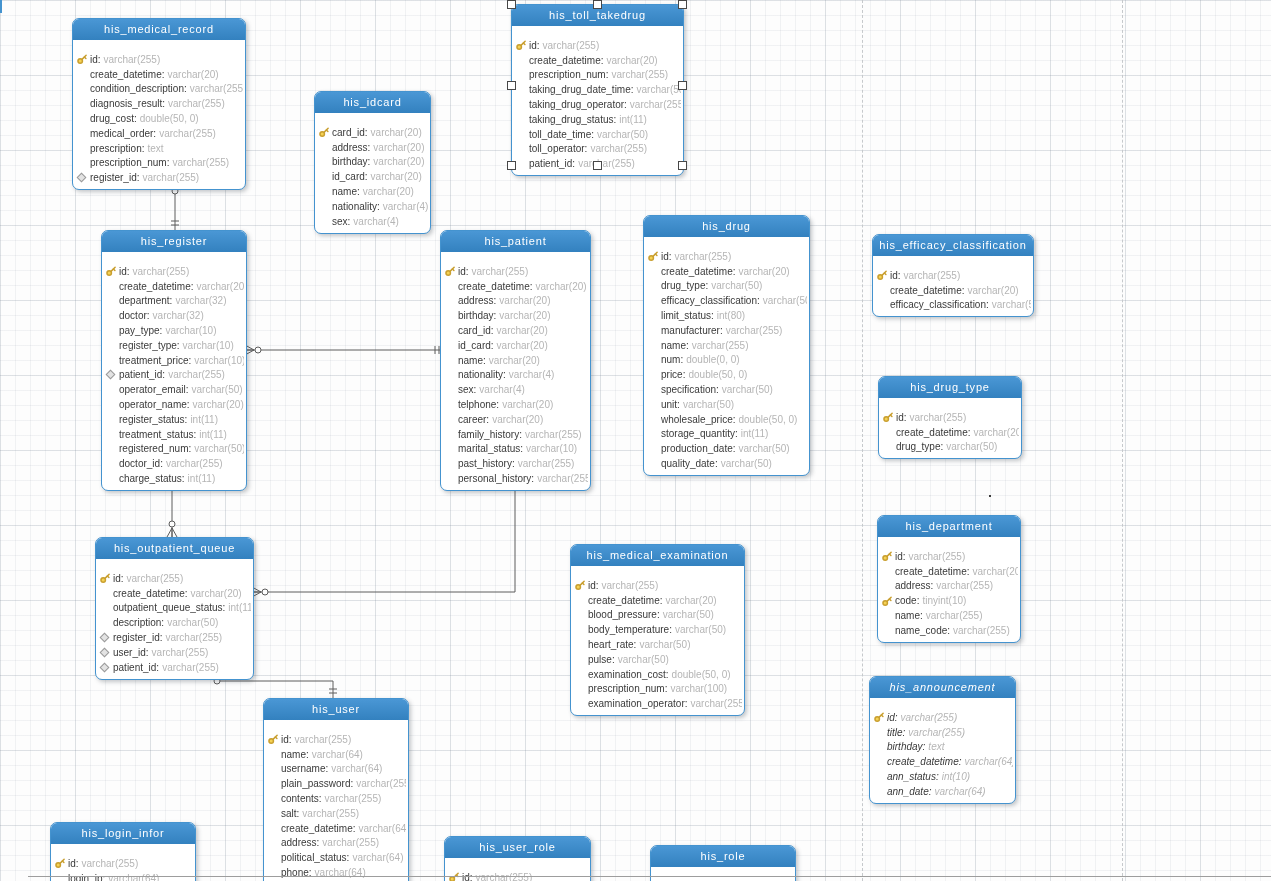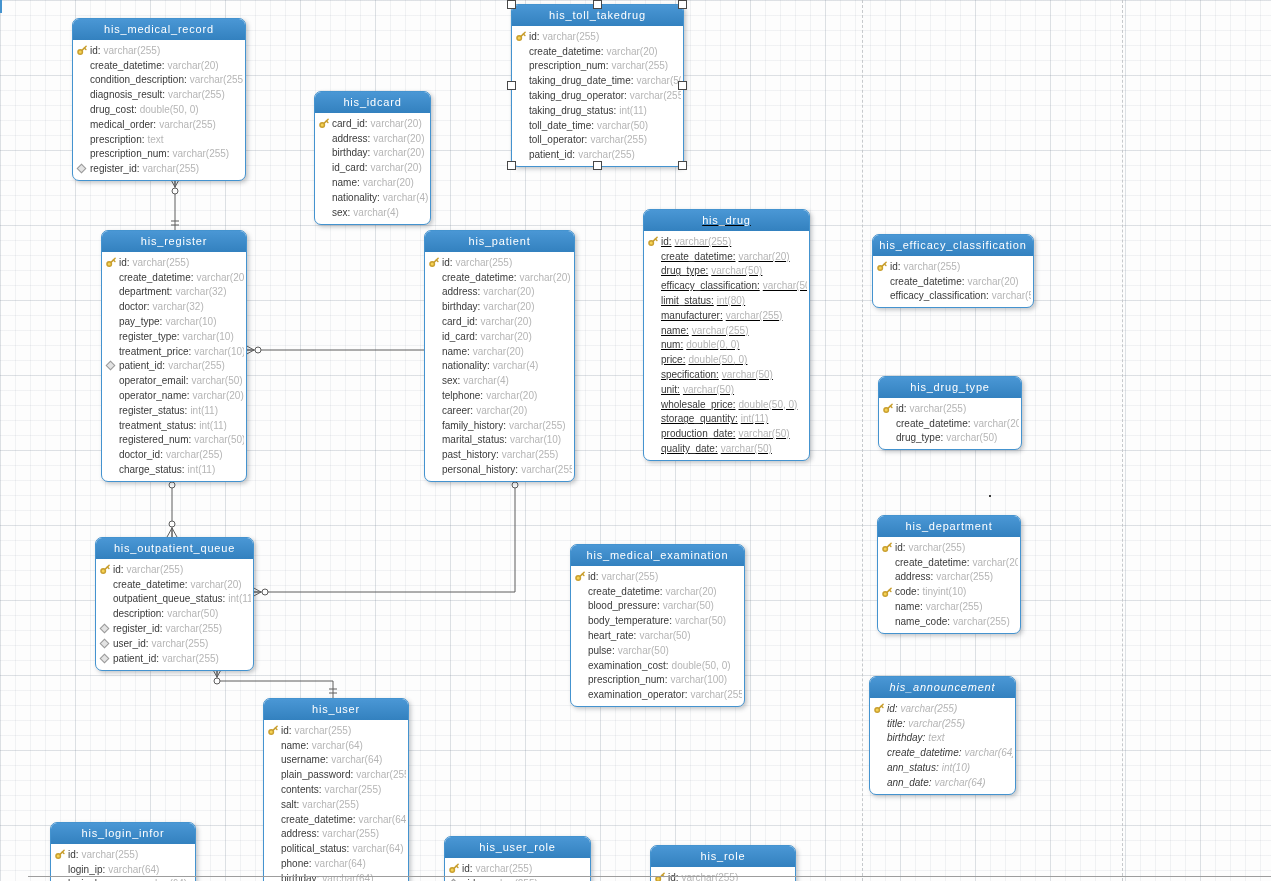--- a/index.html
+++ b/index.html
@@ -17,21 +17,21 @@
   .pageline{position:absolute;top:0;bottom:0;width:0;border-left:1px dashed #c6c9cc;z-index:1;}
   .db-table{
     position:absolute;background:#fff;border:1px solid #4493cf;border-radius:7px;
     box-shadow:2px 2px 4px rgba(60,70,80,0.30);overflow:hidden;z-index:3;
   }
   .tbl-title{
     height:21px;line-height:21px;text-align:center;color:#fff;
     background:linear-gradient(#4a97d5,#3381bf);
     font-size:11px;letter-spacing:0.8px;white-space:nowrap;overflow:hidden;
   }
-  .tbl-body{padding:3px 2px 4px 0;}
+  .tbl-body{padding:12px 2px 4px 0;}
   .frow{height:14.8px;display:flex;align-items:center;white-space:nowrap;overflow:hidden;}
   .icon-cell{flex:0 0 17px;width:17px;display:flex;justify-content:center;align-items:center;}
   .fname{color:#3a3a3a;font-size:10px;}
   .ftype{color:#b5b5b5;font-size:10px;margin-left:3px;}
   .fk-diamond{width:5px;height:5px;background:#e3e3e3;border:1px solid #9a9a9a;transform:rotate(45deg);}
   .handle{position:absolute;width:7px;height:7px;background:#fff;border:1px solid #474747;z-index:6;}
   #wires{position:absolute;left:0;top:0;z-index:2;pointer-events:none;}
   .artifact-dot{position:absolute;width:2px;height:2px;background:#3a3a3a;z-index:2;}
   .edge-sliver{position:absolute;left:0;top:0;width:2px;height:13px;background:#4493cf;z-index:2;}
   .bottom-line{position:absolute;left:28px;right:0;top:876px;height:1px;background:#9d9d9d;z-index:4;}
@@ -347,21 +347,21 @@
           <span class="fname">doctor_id:</span>
           <span class="ftype">varchar(255)</span>
         </div>
         <div class="frow">
           <span class="icon-cell"></span>
           <span class="fname">charge_status:</span>
           <span class="ftype">int(11)</span>
         </div>
       </div>
     </div>
-    <div class="db-table" style="left: 424px; top: 230px; width: 149px;">
+    <div class="db-table" style="left: 440px; top: 230px; width: 149px;">
       <div class="tbl-title">his_patient</div>
       <div class="tbl-body">
         <div class="frow">
           <span class="icon-cell">
             <svg width="12" height="12" viewBox="0 0 16 16">
               <g stroke="#c99f2f" stroke-width="2" fill="#f5d254" stroke-linecap="round">
                 <path d="M8 8.5 L13.5 3" fill="none"></path>
                 <path d="M11.2 5.3 L13.2 7.3" fill="none"></path>
                 <circle cx="5.6" cy="10.6" r="3"></circle>
               </g>
@@ -435,21 +435,21 @@
           <span class="fname">past_history:</span>
           <span class="ftype">varchar(255)</span>
         </div>
         <div class="frow">
           <span class="icon-cell"></span>
           <span class="fname">personal_history:</span>
           <span class="ftype">varchar(255)</span>
         </div>
       </div>
     </div>
-    <div class="db-table" style="left: 643px; top: 209px; width: 165px; text-decoration: underline;">
+    <div class="db-table" style="left: 643px; top: 215px; width: 165px;">
       <div class="tbl-title">his_drug</div>
       <div class="tbl-body">
         <div class="frow">
           <span class="icon-cell">
             <svg width="12" height="12" viewBox="0 0 16 16">
               <g stroke="#c99f2f" stroke-width="2" fill="#f5d254" stroke-linecap="round">
                 <path d="M8 8.5 L13.5 3" fill="none"></path>
                 <path d="M11.2 5.3 L13.2 7.3" fill="none"></path>
                 <circle cx="5.6" cy="10.6" r="3"></circle>
               </g>

